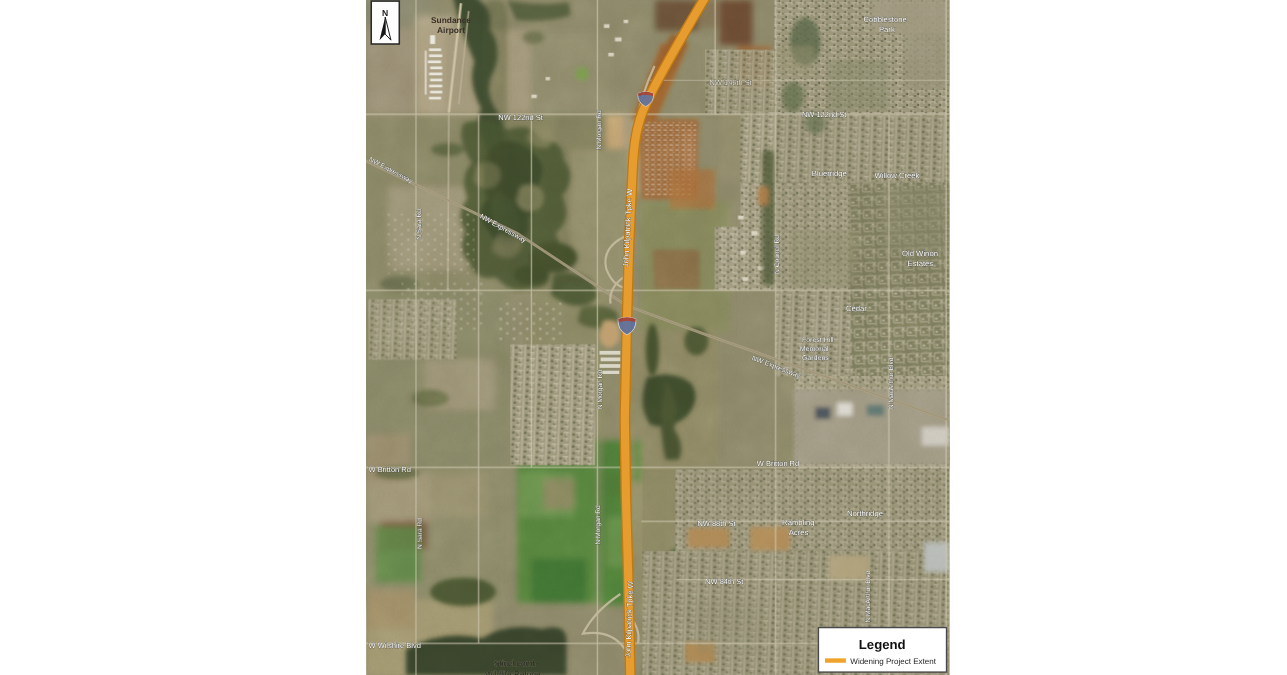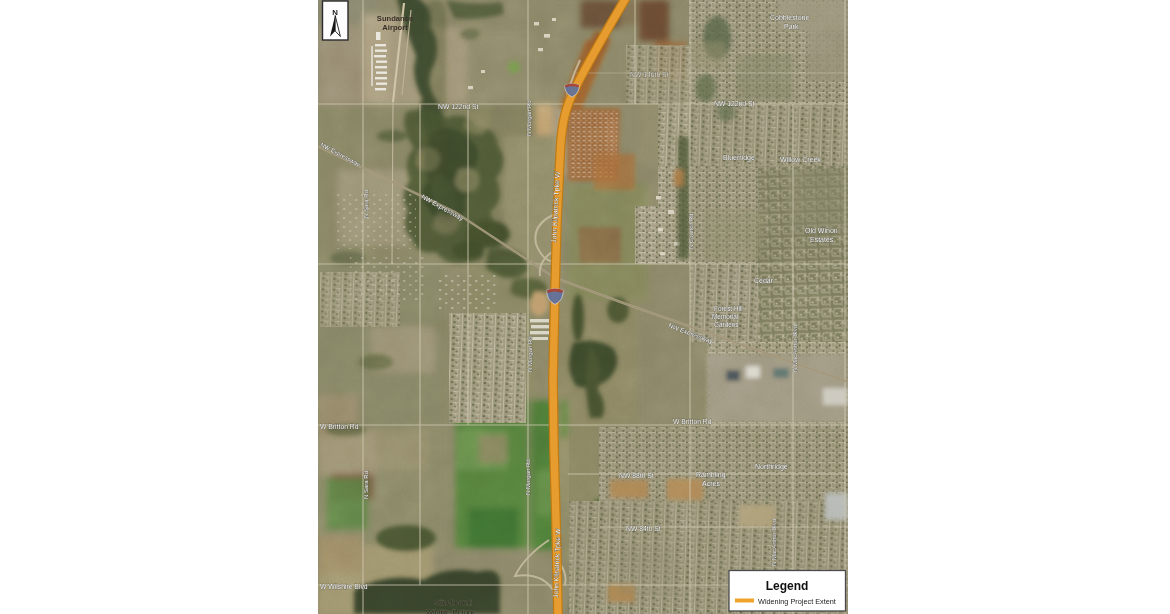--- a/index.html
+++ b/index.html
@@ -1,17 +1,17 @@
 <!DOCTYPE html>
 <html><head>
 <meta charset="utf-8">
 <style>
 html,body{margin:0;padding:0;background:#ffffff;width:1170px;height:614px;overflow:hidden;
 font-family:"Liberation Sans",sans-serif;}
-#map{position:absolute;left:318px;top:0;width:530px;height:592px;filter:blur(0.45px);}
+#map{position:absolute;left:333px;top:0;width:530px;height:592px;filter:blur(0.45px);}
 </style>
 </head>
 <body>
 
 <div id="map">
 <svg width="530" height="614" viewBox="0 0 530 614">
 <defs>
 <filter id="blurS" x="-30%" y="-30%" width="160%" height="160%">
           <feGaussianBlur stdDeviation="0.55"></feGaussianBlur>
         </filter>

